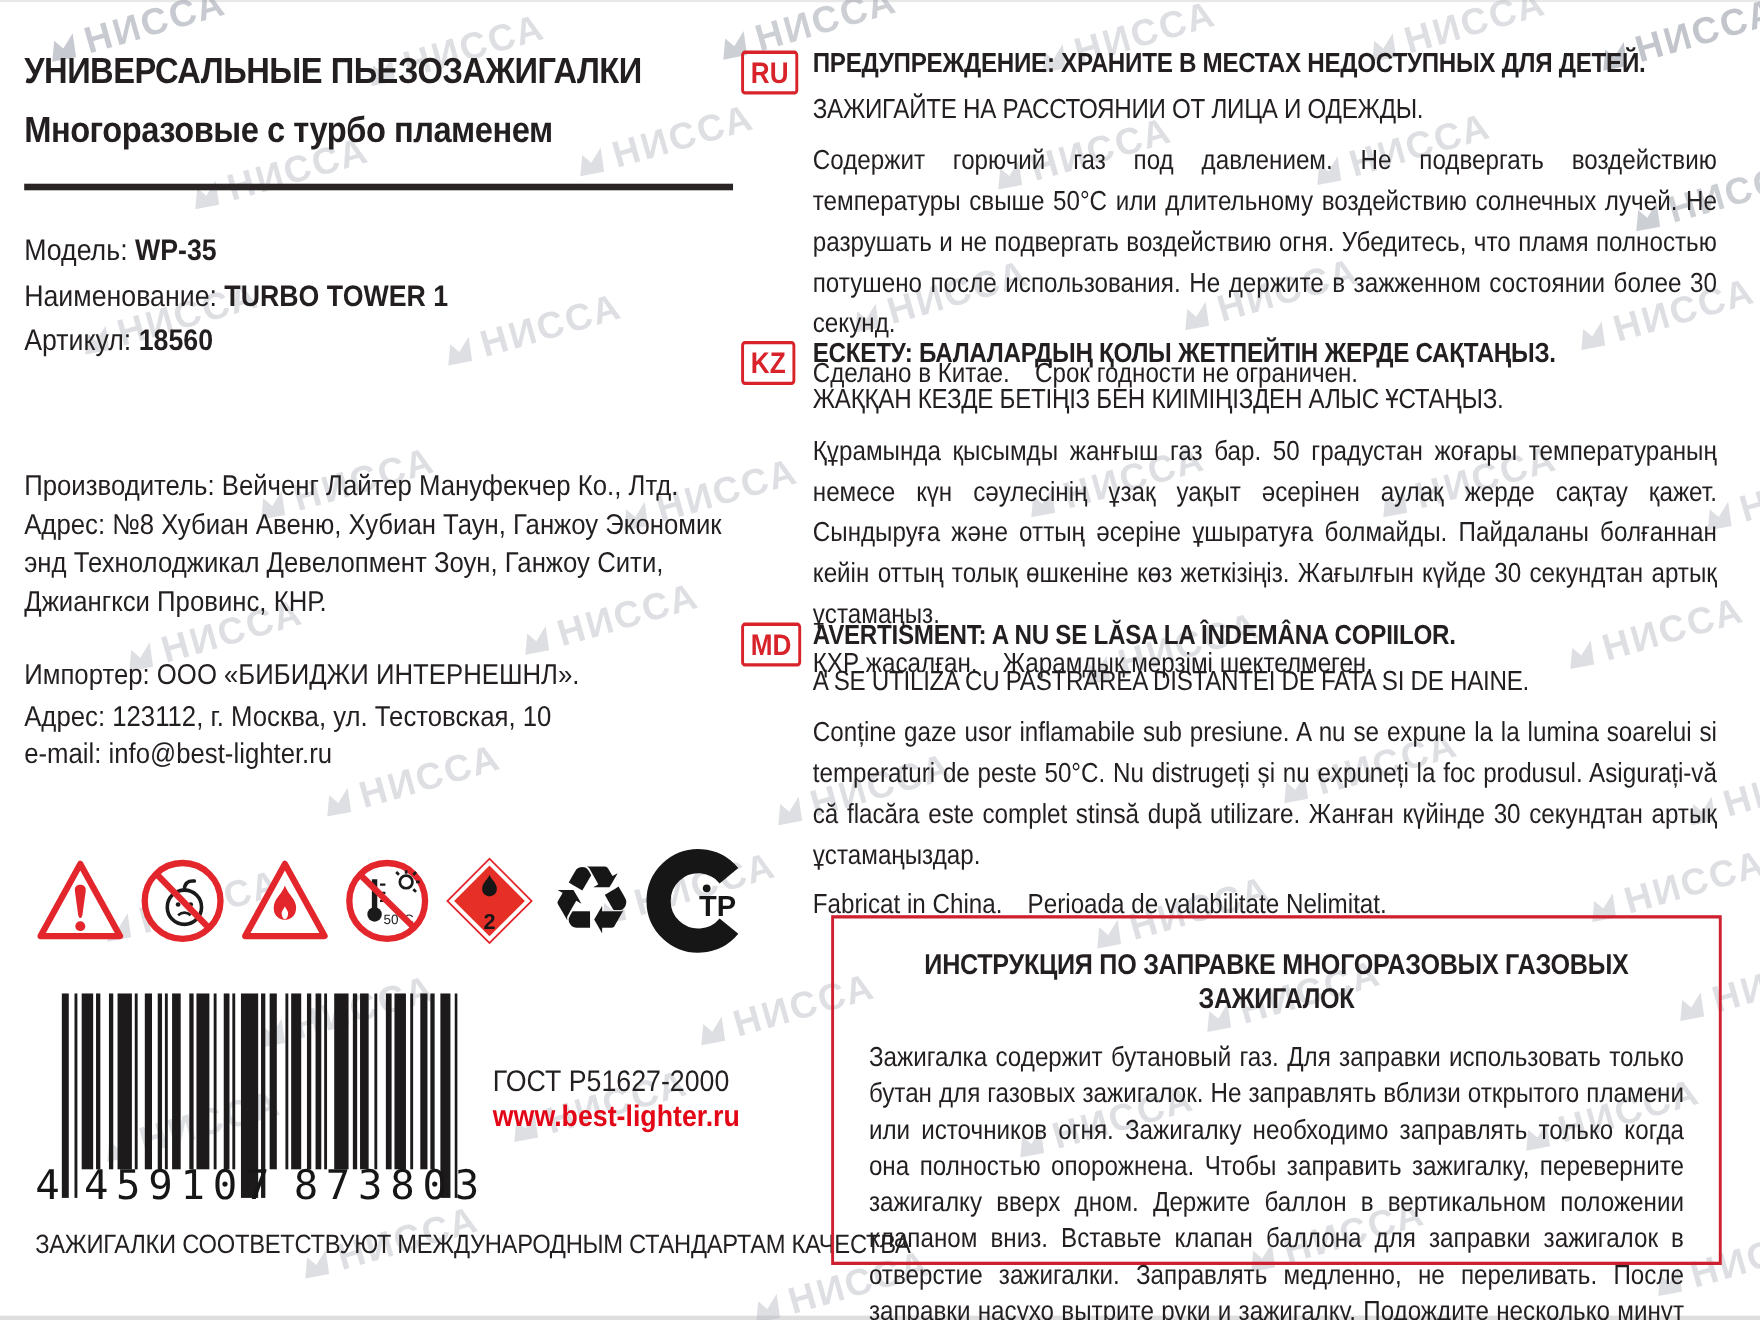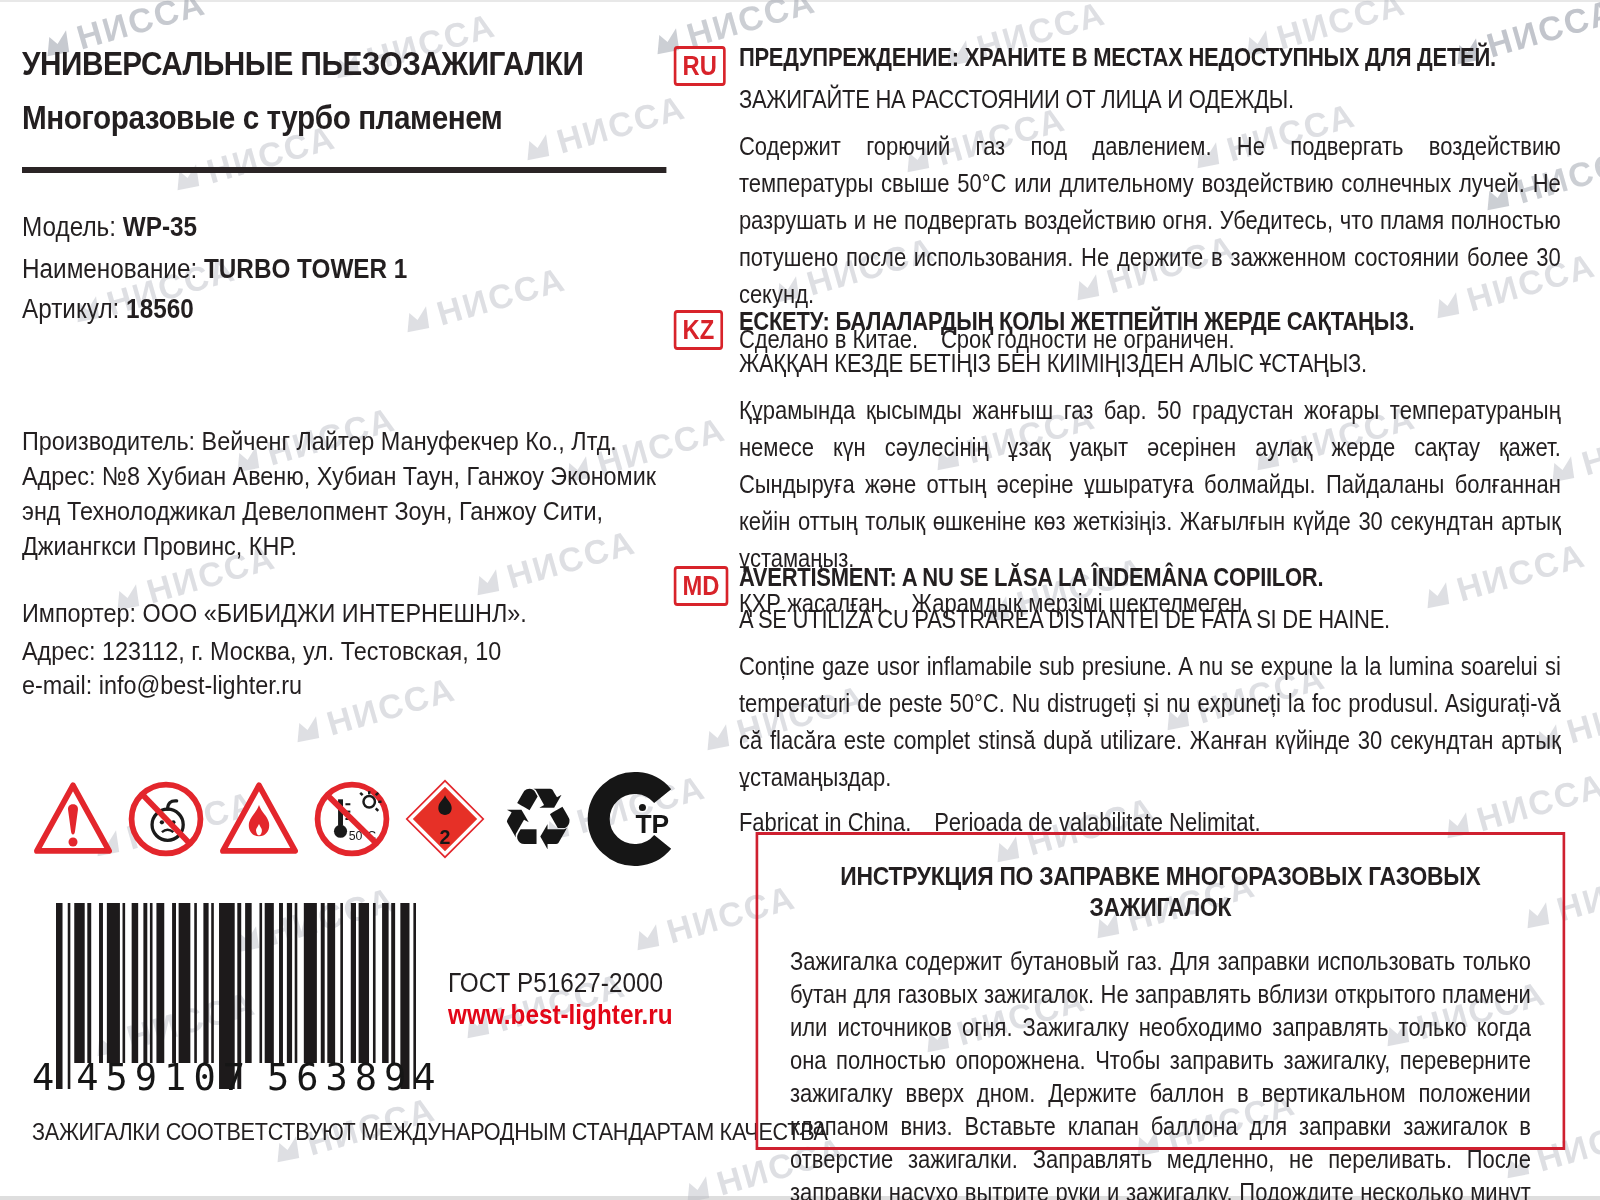--- a/index.html
+++ b/index.html
@@ -464,21 +464,21 @@
       <rect x="232" y="0" width="8" height="160" fill="#1d1a1b"></rect>
       <rect x="243" y="0" width="2" height="160" fill="#1d1a1b"></rect>
       <rect x="250" y="0" width="5" height="160" fill="#1d1a1b"></rect>
       <rect x="257" y="0" width="3" height="160" fill="#1d1a1b"></rect>
       <rect x="264" y="0" width="7" height="186" fill="#1d1a1b"></rect>
       <rect x="274" y="0" width="2" height="186" fill="#1d1a1b"></rect>
     </svg>
   <div class="abs digits">
     <span>4</span>
     <span>459107</span>
-    <span>563894</span>
+    <span>873803</span>
   </div>
 
   <div class="abs gost cond">ГОСТ Р51627-2000</div>
   <div class="abs site cond">www.best-lighter.ru</div>
   <div class="abs qnote cond">ЗАЖИГАЛКИ СООТВЕТСТВУЮТ МЕЖДУНАРОДНЫМ СТАНДАРТАМ КАЧЕСТВА</div>
 
   <div class="abs right-wrap cond88">
 
     <div class="sect" style="top:42px;">
       <div class="badge">RU</div>

